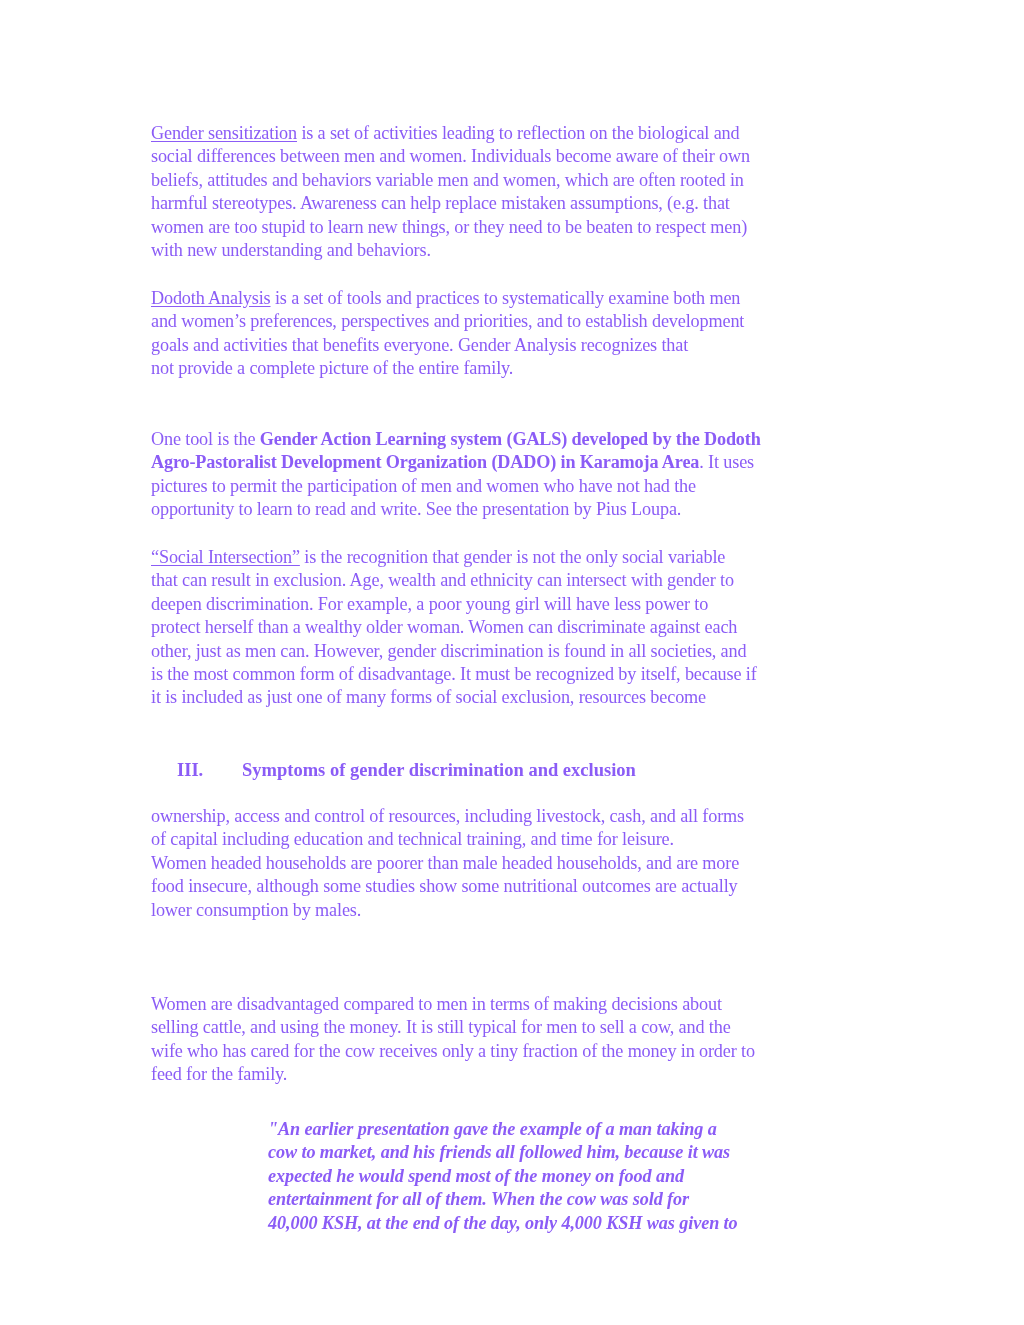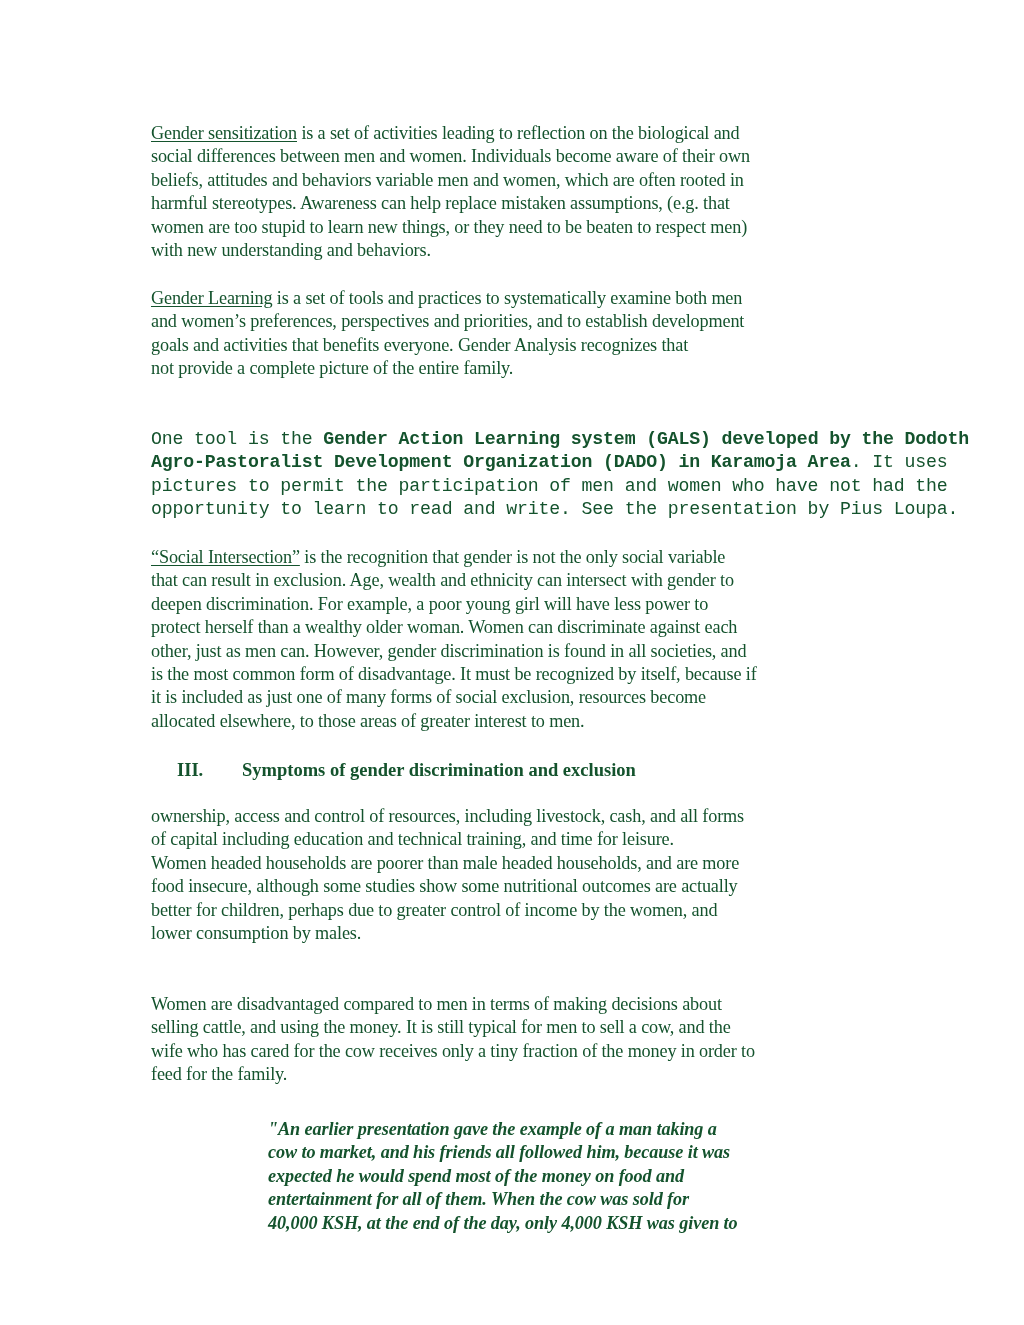--- a/index.html
+++ b/index.html
@@ -1,19 +1,19 @@
 <!DOCTYPE html>
 <html><head>
 <meta charset="utf-8">
 <style>
   html, body { margin: 0; padding: 0; background: #ffffff; }
   body { width: 1024px; height: 1325px; position: relative; overflow: hidden; }
   .page {
     position: absolute; left: 0; top: 0; width: 1024px; height: 944px; background: #ffffff;
-    font-family: "Liberation Serif", "DejaVu Serif", serif; color: #14532d;
+    font-family: "Liberation Serif", "DejaVu Serif", serif; color: #8b5cf6;
   }
   .para { position: absolute; left: 151px; font-size: 18.2px; line-height: 23.4px; letter-spacing: -0.15px; }
   .line { display: block; white-space: nowrap; }
   .u { text-decoration: underline; text-underline-offset: 2px; }
   .b { font-weight: bold; }
   .heading { position: absolute; top: 758px; left: 0; font-size: 18.5px; font-weight: bold; line-height: 24px; white-space: nowrap; }
   .heading .num { position: absolute; left: 177px; }
   .heading .txt { position: absolute; left: 242px; }
   .quote {
     position: absolute; left: 268px; top: 1118px; font-size: 18.2px; line-height: 23.4px;
@@ -28,55 +28,53 @@
   <div class="para" style="top:122px;">
     <span class="line"><span class="u">Gender sensitization</span><span> is a set of activities leading to reflection on the biological and</span></span>
     <span class="line">social differences between men and women. Individuals become aware of their own</span>
     <span class="line">beliefs, attitudes and behaviors variable men and women, which are often rooted in</span>
     <span class="line">harmful stereotypes.  Awareness can help replace mistaken assumptions, (e.g. that</span>
     <span class="line">women are too stupid to learn new things, or they need to be beaten to respect men)</span>
     <span class="line">with new understanding and behaviors.</span>
   </div>
 
   <div class="para" style="top:287px;">
-    <span class="line"><span class="u">Gender Learning</span><span> is a set of tools and practices to systematically examine both men</span></span>
+    <span class="line"><span class="u">Dodoth Analysis</span><span> is a set of tools and practices to systematically examine both men</span></span>
     <span class="line">and women’s preferences, perspectives and priorities, and to establish development</span>
     <span class="line">goals and activities that benefits everyone. Gender Analysis recognizes that</span>
     <span class="line">not provide a complete picture of the entire family.</span>
   </div>
 
-  <div class="para" style="top:428px;font-family:Liberation Mono, monospace;">
+  <div class="para" style="top:428px;">
     <span class="line"><span>One tool is the </span><span class="b">Gender Action Learning system (GALS) developed by the Dodoth</span></span>
     <span class="line"><span class="b">Agro-Pastoralist Development Organization (DADO) in Karamoja Area</span><span>.  It uses</span></span>
     <span class="line">pictures to permit the participation of men and women who have not had the</span>
     <span class="line">opportunity to learn to read and write. See the presentation by Pius Loupa.</span>
   </div>
 
   <div class="para" style="top:546px;">
     <span class="line"><span class="u">“Social Intersection”</span><span> is the recognition that gender is not the only social variable</span></span>
     <span class="line">that can result in exclusion.  Age, wealth and ethnicity can intersect with gender to</span>
     <span class="line">deepen discrimination.  For example, a poor young girl will have less power to</span>
     <span class="line">protect herself than a wealthy older woman.  Women can discriminate against each</span>
     <span class="line">other, just as men can.  However, gender discrimination is found in all societies, and</span>
     <span class="line">is the most common form of disadvantage.  It must be recognized by itself, because if</span>
     <span class="line">it is included as just one of many forms of social exclusion, resources become</span>
-    <span class="line">allocated elsewhere, to those areas of greater interest to men.</span>
   </div>
 
   <div class="heading">
     <span class="num">III.</span>
     <span class="txt">Symptoms of gender discrimination and exclusion</span>
   </div>
 
   <div class="para" style="top:805px;">
     <span class="line">ownership, access and control of resources, including livestock, cash, and all forms</span>
     <span class="line">of capital including education and technical training, and time for leisure.</span>
     <span class="line">Women headed households are poorer than male headed households, and are more</span>
     <span class="line">food insecure, although some studies show some nutritional outcomes are actually</span>
-    <span class="line">better for children, perhaps due to greater control of income by the women, and</span>
     <span class="line">lower consumption by males.</span>
   </div>
 
   <div class="para" style="top:993px;">
     <span class="line">Women are disadvantaged compared to men in terms of making decisions about</span>
     <span class="line">selling cattle, and using the money.  It is still typical for men to sell a cow, and the</span>
     <span class="line">wife who has cared for the cow receives only a tiny fraction of the money in order to</span>
     <span class="line">feed for the family.</span>
   </div>
 

